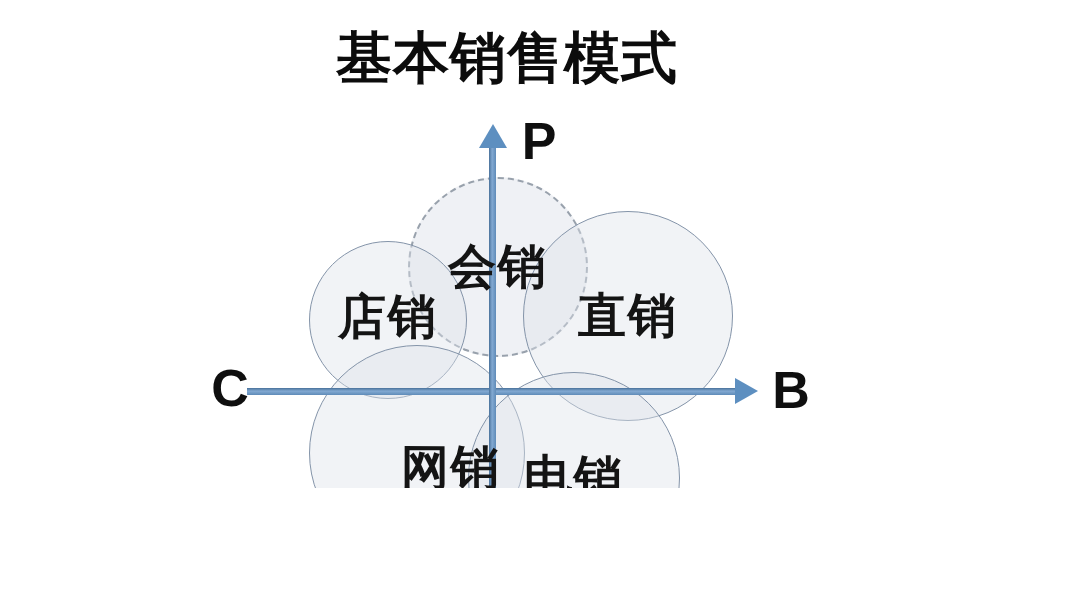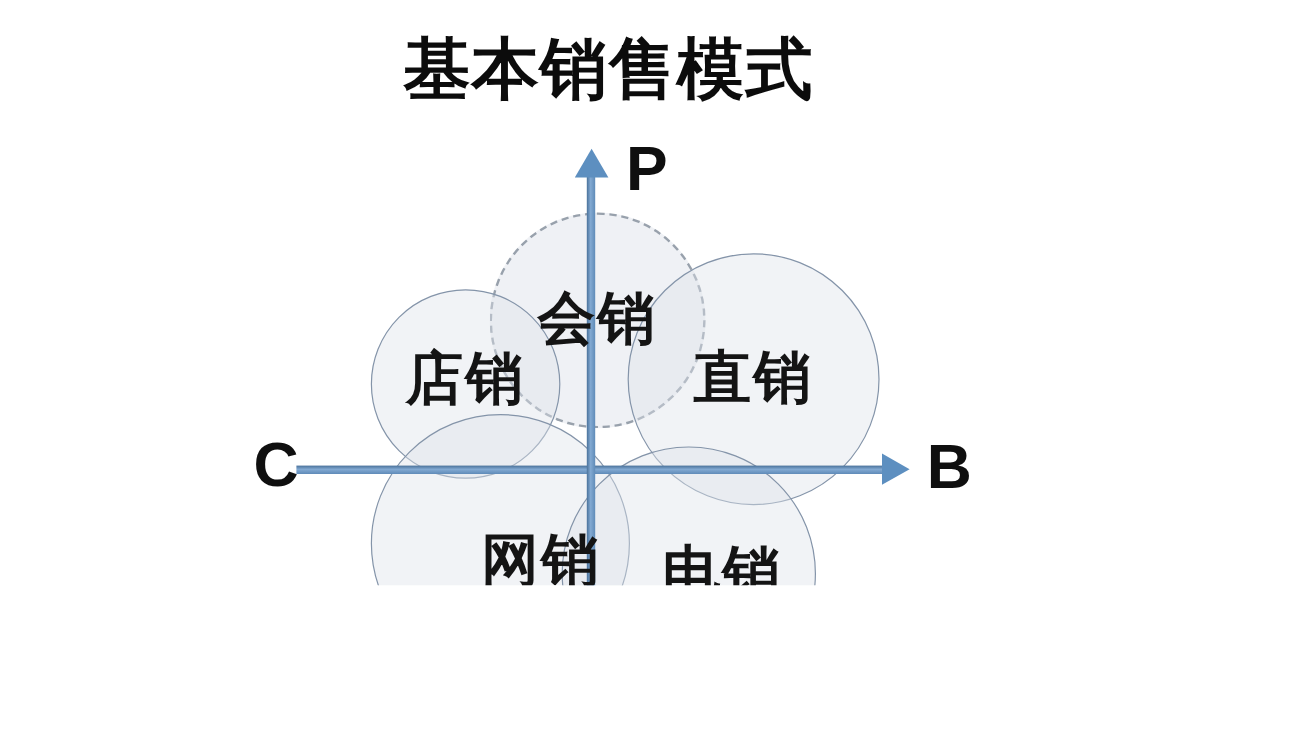--- a/index.html
+++ b/index.html
@@ -129,21 +129,21 @@
     <div class="axis-v-arrow"></div>
 
     <div class="axis-letter p-label">P</div>
     <div class="axis-letter c-label">C</div>
     <div class="axis-letter b-label">B</div>
 
     <div class="circle-label" style="left: 498px; top: 267px;">会销</div>
     <div class="circle-label" style="left: 388px; top: 320px; font-family: Liberation Mono, monospace;">店销</div>
     <div class="circle-label" style="left: 628px; top: 316px; text-align: right;">直销</div>
     <div class="circle-label" style="left: 417px; top: 468px; margin-left: 34px;">网销</div>
-    <div class="circle-label" style="left: 574px; top: 478px; margin-left: 28px;">电销</div>
+    <div class="circle-label" style="left: 574px; top: 478px;">电销</div>
   </div>
 
   <div class="watermark">
     <svg width="54" height="48" viewBox="0 0 54 48">
       <g fill="#ffffff" stroke="#d2d2d2" stroke-width="2">
         <ellipse cx="20" cy="15" rx="16" ry="13"></ellipse>
         <path d="M12 26 L9 33 L18 28 Z" stroke-linejoin="round"></path>
         <ellipse cx="37" cy="30" rx="13" ry="11"></ellipse>
         <path d="M44 39 L47 45 L39 41 Z" stroke-linejoin="round"></path>
       </g>

